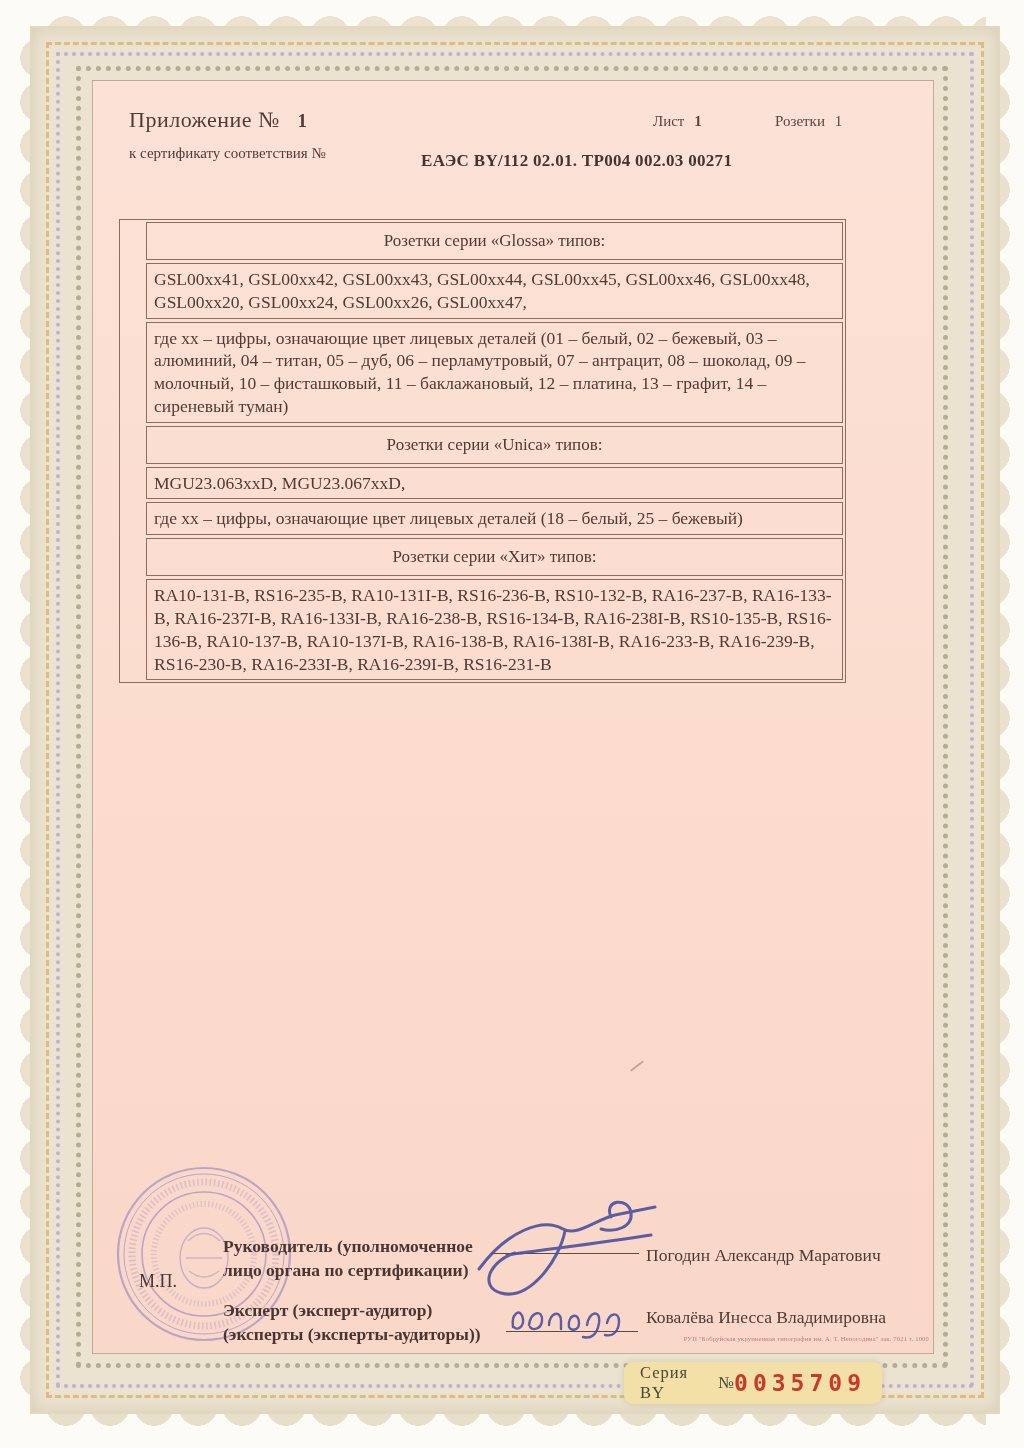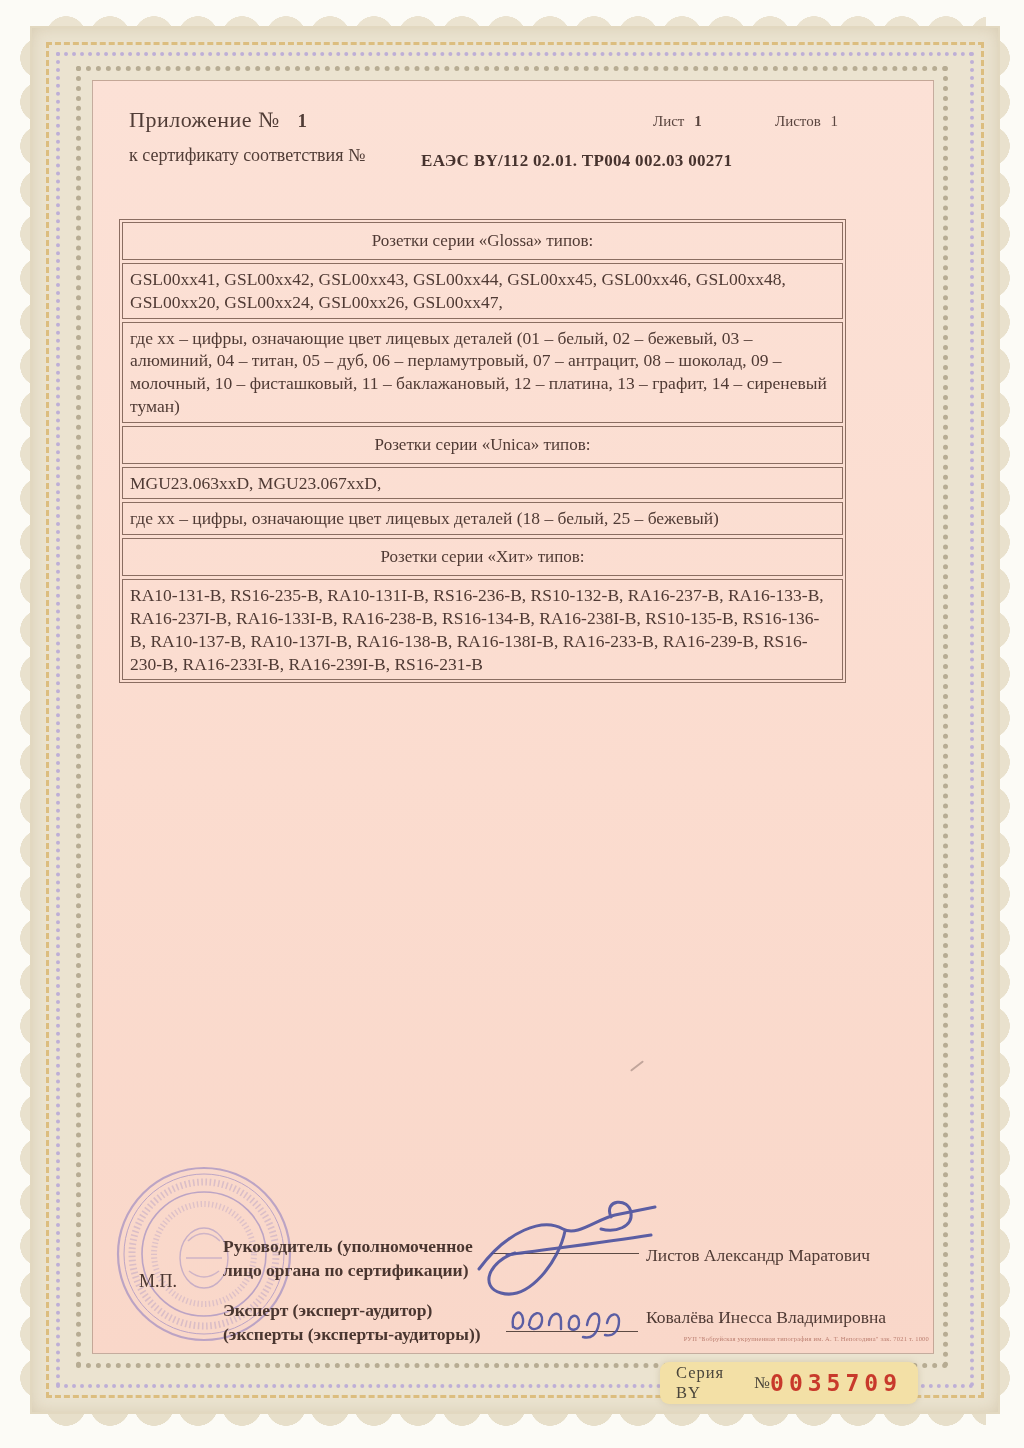--- a/index.html
+++ b/index.html
@@ -32,39 +32,39 @@
   .inner{position:absolute;left:92px;top:80px;right:96px;bottom:94px;
          background:linear-gradient(180deg,#fce1d6 0%,#fbdccf 55%,#f9d7c9 100%);
          border:1px solid rgba(130,108,92,.45);}
 
   .abs{position:absolute;}
 
   
   .appendix-label{font-size:22px;letter-spacing:.5px;}
   .appendix-num{font-size:19px;font-weight:bold;}
   .sheet{font-size:15px;color:#5a453f;}
-  .cert-label{font-size:18px;}
+  .cert-label{font-size:15px;}
   .cert-number{font-size:17px;font-weight:bold;letter-spacing:.3px;color:#47332e;}
 
   
   .type-table{position:absolute;left:26px;top:138px;width:727px;
       border:1px solid #8a6d61;padding:2px;display:flex;flex-direction:column;gap:3px;box-sizing:border-box;}
-  .t-row{border:1px solid #8a6d61;font-size:17.5px;line-height:1.3;padding:4px 7px;color:#4f3a34;}
+  .t-row{border:1px solid #8a6d61;font-size:17.5px;line-height:1.3;padding:4px 7px;color:#4f3a34;margin-left:24px;}
   .t-head{text-align:center;padding:7px 6px;font-size:17px;}
 
   
   .bold-label{font-weight:bold;font-size:17.5px;line-height:1.35;color:#4a3630;margin-top:12px;}
   .name{font-size:17.5px;color:#4f3a34;}
   .mp{font-size:18px;color:#4a3630;}
   .sig-line{border-bottom:1.5px solid #5c4a43;}
   .stamp{opacity:.55;}
   .imprint{font-size:6.5px;color:#bb7e70;letter-spacing:.2px;}
 
   
-  .series-box{position:absolute;left:660px;top:1362px;width:258px;height:42px;
+  .series-box{position:absolute;left:624px;top:1362px;width:258px;height:42px;
       background:#f3e0a6;border-radius:9px;display:flex;align-items:center;
       padding:0 16px;box-sizing:border-box;box-shadow:0 0 6px rgba(140,120,70,.25);}
   .series-label{font-size:16.5px;color:#4b463b;letter-spacing:1px;}
   .series-no{font-size:16.5px;color:#4b463b;margin-left:14px;}
   .series-number{margin-left:auto;font-family:"DejaVu Sans Mono",monospace;
       font-size:23px;color:#c8392b;letter-spacing:5px;font-weight:bold;}
 
   .stray-mark{width:16px;height:2px;background:rgba(125,102,96,.45);transform:rotate(-38deg);border-radius:2px;}
 </style>
 </head>
@@ -85,21 +85,21 @@
 
     <div class="abs" style="left:36px;top:26px;">
       <span class="appendix-label">Приложение №</span>
       <span class="appendix-num" style="margin-left:14px;">1</span>
     </div>
     <div class="abs sheet" style="left:560px;top:32px;">
       <span>Лист</span>
       <span style="font-weight:bold;margin-left:6px;">1</span>
     </div>
     <div class="abs sheet" style="left:682px;top:32px;">
-      <span>Листов</span>
+      <span>Розетки</span>
       <span style="margin-left:6px;">1</span>
     </div>
 
     <div class="abs cert-label" style="left:36px;top:64px;">к сертификату соответствия №</div>
     <div class="abs cert-number" style="left:328px;top:70px;">ЕАЭС BY/112 02.01. ТР004 002.03 00271</div>
 
     <div class="type-table">
       <div class="t-row t-head">Розетки серии «Glossa» типов:</div>
       <div class="t-row">GSL00xx41, GSL00xx42, GSL00xx43, GSL00xx44, GSL00xx45, GSL00xx46, GSL00xx48, GSL00xx20, GSL00xx24, GSL00xx26, GSL00xx47,</div>
       <div class="t-row">где хх – цифры, означающие цвет лицевых деталей (01 – белый, 02 – бежевый, 03 – алюминий, 04 – титан, 05 – дуб, 06 – перламутровый, 07 – антрацит, 08 – шоколад, 09 – молочный, 10 – фисташковый, 11 – баклажановый, 12 – платина, 13 – графит, 14 – сиреневый туман)</div>
@@ -131,21 +131,21 @@
     </div>
     <div class="abs sig-line" style="left:398px;top:1172px;width:148px;"></div>
     <svg class="abs" style="left:352px;top:1108px;" width="240" height="120" viewBox="0 0 240 120">
       <g fill="none" stroke="#4b519f" stroke-width="3" stroke-linecap="round" opacity=".9">
         <path d="M34,80 C62,42 98,28 118,40 C132,48 152,30 170,26 L210,18"></path>
         <path d="M166,28 C158,10 184,8 186,24 C188,38 170,44 156,40"></path>
         <path d="M120,42 C114,72 84,112 56,104 C34,98 44,72 70,64"></path>
         <path d="M62,66 C104,60 156,54 206,46"></path>
       </g>
     </svg>
-    <div class="abs name" style="left:553px;top:1164px;">Листов Александр Маратович</div>
+    <div class="abs name" style="left:553px;top:1164px;">Погодин Александр Маратович</div>
 
     <div class="abs bold-label" style="left:130px;top:1206px;width:330px;">
       <div>Эксперт (эксперт-аудитор)</div>
       <div>(эксперты (эксперты-аудиторы))</div>
     </div>
     <div class="abs sig-line" style="left:413px;top:1250px;width:132px;"></div>
     <svg class="abs" style="left:414px;top:1216px;" width="135" height="42" viewBox="0 0 135 42">
       <g fill="none" stroke="#4b519f" stroke-width="2.4" stroke-linecap="round" opacity=".9">
         <path d="M6,30 C4,16 14,10 16,22 C17,30 10,34 7,30"></path>
         <path d="M22,28 C24,14 36,12 35,24 C34,32 26,34 23,30"></path>

